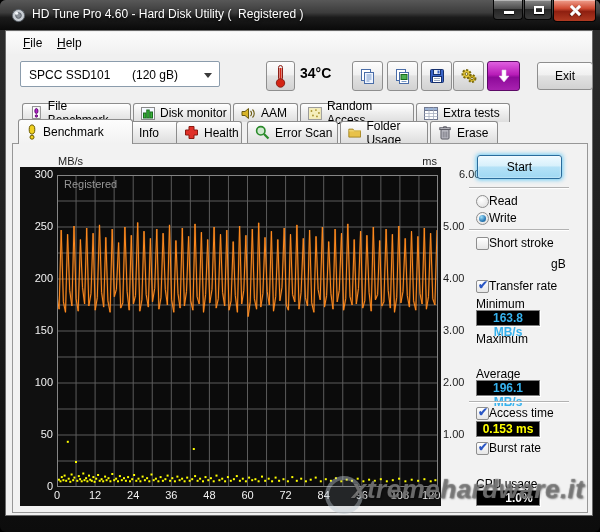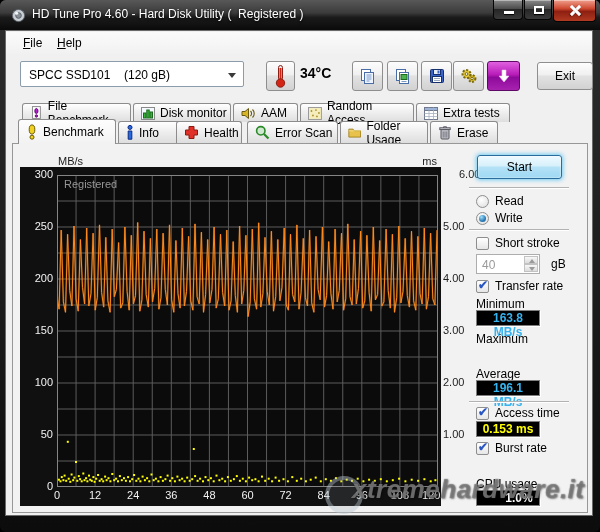--- a/index.html
+++ b/index.html
@@ -26,23 +26,23 @@
 
   
   .client { position:absolute; left:5px; top:30px; width:588px; height:486px; background:#f0f0f0; border:1px solid #6a6a6a; }
 
   .menubar { position:absolute; left:6px; top:32px; width:586px; height:22px; background:linear-gradient(#fbfbfb,#f1f1f1); }
   .menu-item { position:absolute; top:0; height:22px; line-height:22px; padding:0 7px; font-size:12px; color:#000; cursor:default; }
   .menu-item::first-letter { text-decoration:underline; }
   .menu-item.file { left:10px; } .menu-item.help { left:44px; }
 
   
-  .drive-select { position:absolute; left:20px; top:61px; width:224px; height:26px; background:#fff; border:1px solid #8b9cac; border-radius:2px; font-size:12px; color:#000; cursor:default; }
+  .drive-select { position:absolute; left:20px; top:61px; width:200px; height:26px; background:#fff; border:1px solid #8b9cac; border-radius:2px; font-size:12px; color:#000; cursor:default; }
   .drive-model { position:absolute; left:8px; top:6px; }
-  .drive-capacity { position:absolute; left:103px; top:6px; }
+  .drive-capacity { position:absolute; left:111px; top:6px; }
   .drive-arrow { position:absolute; right:7px; top:11px; width:0; height:0; border-left:4px solid transparent; border-right:4px solid transparent; border-top:5px solid #3a3a3a; }
 
   .toolbtn { position:absolute; top:61px; height:30px; background:linear-gradient(#fdfdfd,#f0f0f0 45%,#e2e2e2 50%,#d2d2d2); border:1px solid #8e8e8e; border-radius:3px; display:flex; align-items:center; justify-content:center; cursor:default; }
   .temp-btn { left:266px; width:29px; }
   .temp-text { position:absolute; left:300px; top:65px; font-size:14px; font-weight:bold; color:#000; }
   .tb1 { left:352px; width:31px; } .tb2 { left:387px; width:31px; } .tb3 { left:421px; width:31px; }
   .tb4 { left:453px; width:31px; }
   .tb5 { left:487px; width:33px; background:linear-gradient(#e060e0,#b81cb8 45%,#8e0a9a 55%,#a822b0); border-color:#5c0a66; }
   .exit-btn { left:537px; top:62px; width:56px; height:28px; font-size:12px; color:#000; }
 
@@ -69,21 +69,21 @@
   .bottom-ticks { position:absolute; left:57px; top:489px; width:381px; height:14px; }
   .bottom-ticks .tick { transform:translateX(-50%); white-space:nowrap; }
   .registered-mark { position:absolute; left:64px; top:178px; font-size:11px; color:#969696; z-index:3; }
 
   
   .start-btn { position:absolute; left:477px; top:155px; width:85px; height:24px; font-size:12px; color:#000;
     background:linear-gradient(#effaff,#d7f0fb 45%,#b5e2f7 50%,#9ed8f3); border:1px solid #2a6c9c; border-radius:3px;
     box-shadow:0 0 4px 1px rgba(86,196,245,.85), inset 0 0 2px #fff; display:flex; align-items:center; justify-content:center; cursor:default; }
   .sep { position:absolute; left:469px; width:100px; height:2px; border-top:1px solid #b2b2b2; border-bottom:1px solid #fff; }
   .sep1 { top:187px; } .sep2 { top:229px; } .sep3 { top:401px; }
-  .ctl-row { position:absolute; left:476px; display:flex; align-items:center; gap:6px; font-size:12px; color:#000; }
+  .ctl-row { position:absolute; left:476px; display:flex; align-items:center; font-size:12px; color:#000; }
   .radio { width:13px; height:13px; border-radius:50%; border:1px solid #8e8e8e; background:radial-gradient(circle at 40% 35%, #fff, #dcdcdc); position:relative; }
   .radio.selected::after { content:""; position:absolute; left:2px; top:2px; width:7px; height:7px; border-radius:50%;
     background:radial-gradient(circle at 35% 30%, #9fe0f8, #2d7bb8 60%, #13567f); }
   .cb { width:13px; height:13px; border:1px solid #8e8e8e; border-radius:2px; background:linear-gradient(#fff,#e6e6e6); position:relative; }
   .cb.checked::after { content:"\2714"; position:absolute; left:1px; top:-3px; font-size:12px; font-weight:bold; color:#2b57c4; }
   .spinner { position:absolute; left:476px; top:254px; width:64px; height:20px; background:#fff; border:1px solid #adadad; }
   .spin-val { position:absolute; left:5px; top:3px; font-size:12px; color:#9a9a9a; }
   .spin-btns { position:absolute; right:1px; top:1px; width:14px; height:16px; }
   .spin-up, .spin-down { position:absolute; left:0; width:14px; height:8px; background:linear-gradient(#f8f8f8,#dcdcdc); border:1px solid #c2c2c2; }
   .spin-up { top:0; } .spin-down { top:8px; }
@@ -227,21 +227,21 @@
       <svg width="14" height="13" viewBox="0 0 14 13">
         <rect x="0.5" y="0.5" width="13" height="12" fill="#fff" stroke="#707890"></rect>
         <rect x="0.5" y="0.5" width="13" height="3" fill="#9cb4d8" stroke="#707890"></rect>
         <path d="M0.5 6.5h13M0.5 9.5h13M5 0.5v12M9.5 0.5v12" stroke="#a8b0c0" stroke-width="0.8"></path>
       </svg>
       <span>Extra tests</span>
     </div>
   </div>
 
   <div class="tabs-bottom">
-    <div class="tab active" style="left:18px;width:98px">
+    <div class="tab active" style="left:18px;width:115px">
       <svg width="12" height="16" viewBox="0 0 12 16">
         <ellipse cx="6" cy="5.5" rx="2.8" ry="4.6" fill="#f0d020" stroke="#6a5a00"></ellipse>
         <circle cx="6" cy="13.2" r="2" fill="#f0d020" stroke="#6a5a00"></circle>
       </svg>
       <span>Benchmark</span>
     </div>
     <div class="tab" style="left:118px;width:72px">
       <svg width="8" height="15" viewBox="0 0 8 15">
         <circle cx="4" cy="2.4" r="2" fill="#2a6ae0" stroke="#0a2a80"></circle>
         <path d="M2.2 6h3.6v8.2H2.2z" fill="#2a6ae0" stroke="#0a2a80"></path>
@@ -496,27 +496,20 @@
   <div class="ctl-row" style="top:211px">
     <span class="radio selected"></span>
     <span>Write</span>
   </div>
   <div class="sep sep2"></div>
 
   <div class="ctl-row" style="top:236px">
     <span class="cb"></span>
     <span>Short stroke</span>
   </div>
-  <div class="spinner">
-    <span class="spin-val">40</span>
-    <span class="spin-btns">
-      <span class="spin-up"></span>
-      <span class="spin-down"></span>
-    </span>
-  </div>
   <span class="unit-gb">gB</span>
 
   <div class="ctl-row" style="top:279px">
     <span class="cb checked"></span>
     <span>Transfer rate</span>
   </div>
 
   <span class="stat-label" style="top:297px">Minimum</span>
   <div class="vbox" style="top: 310px; color: rgb(54, 178, 238);">163.8 MB/s</div>
   <span class="stat-label" style="top:332px">Maximum</span>

